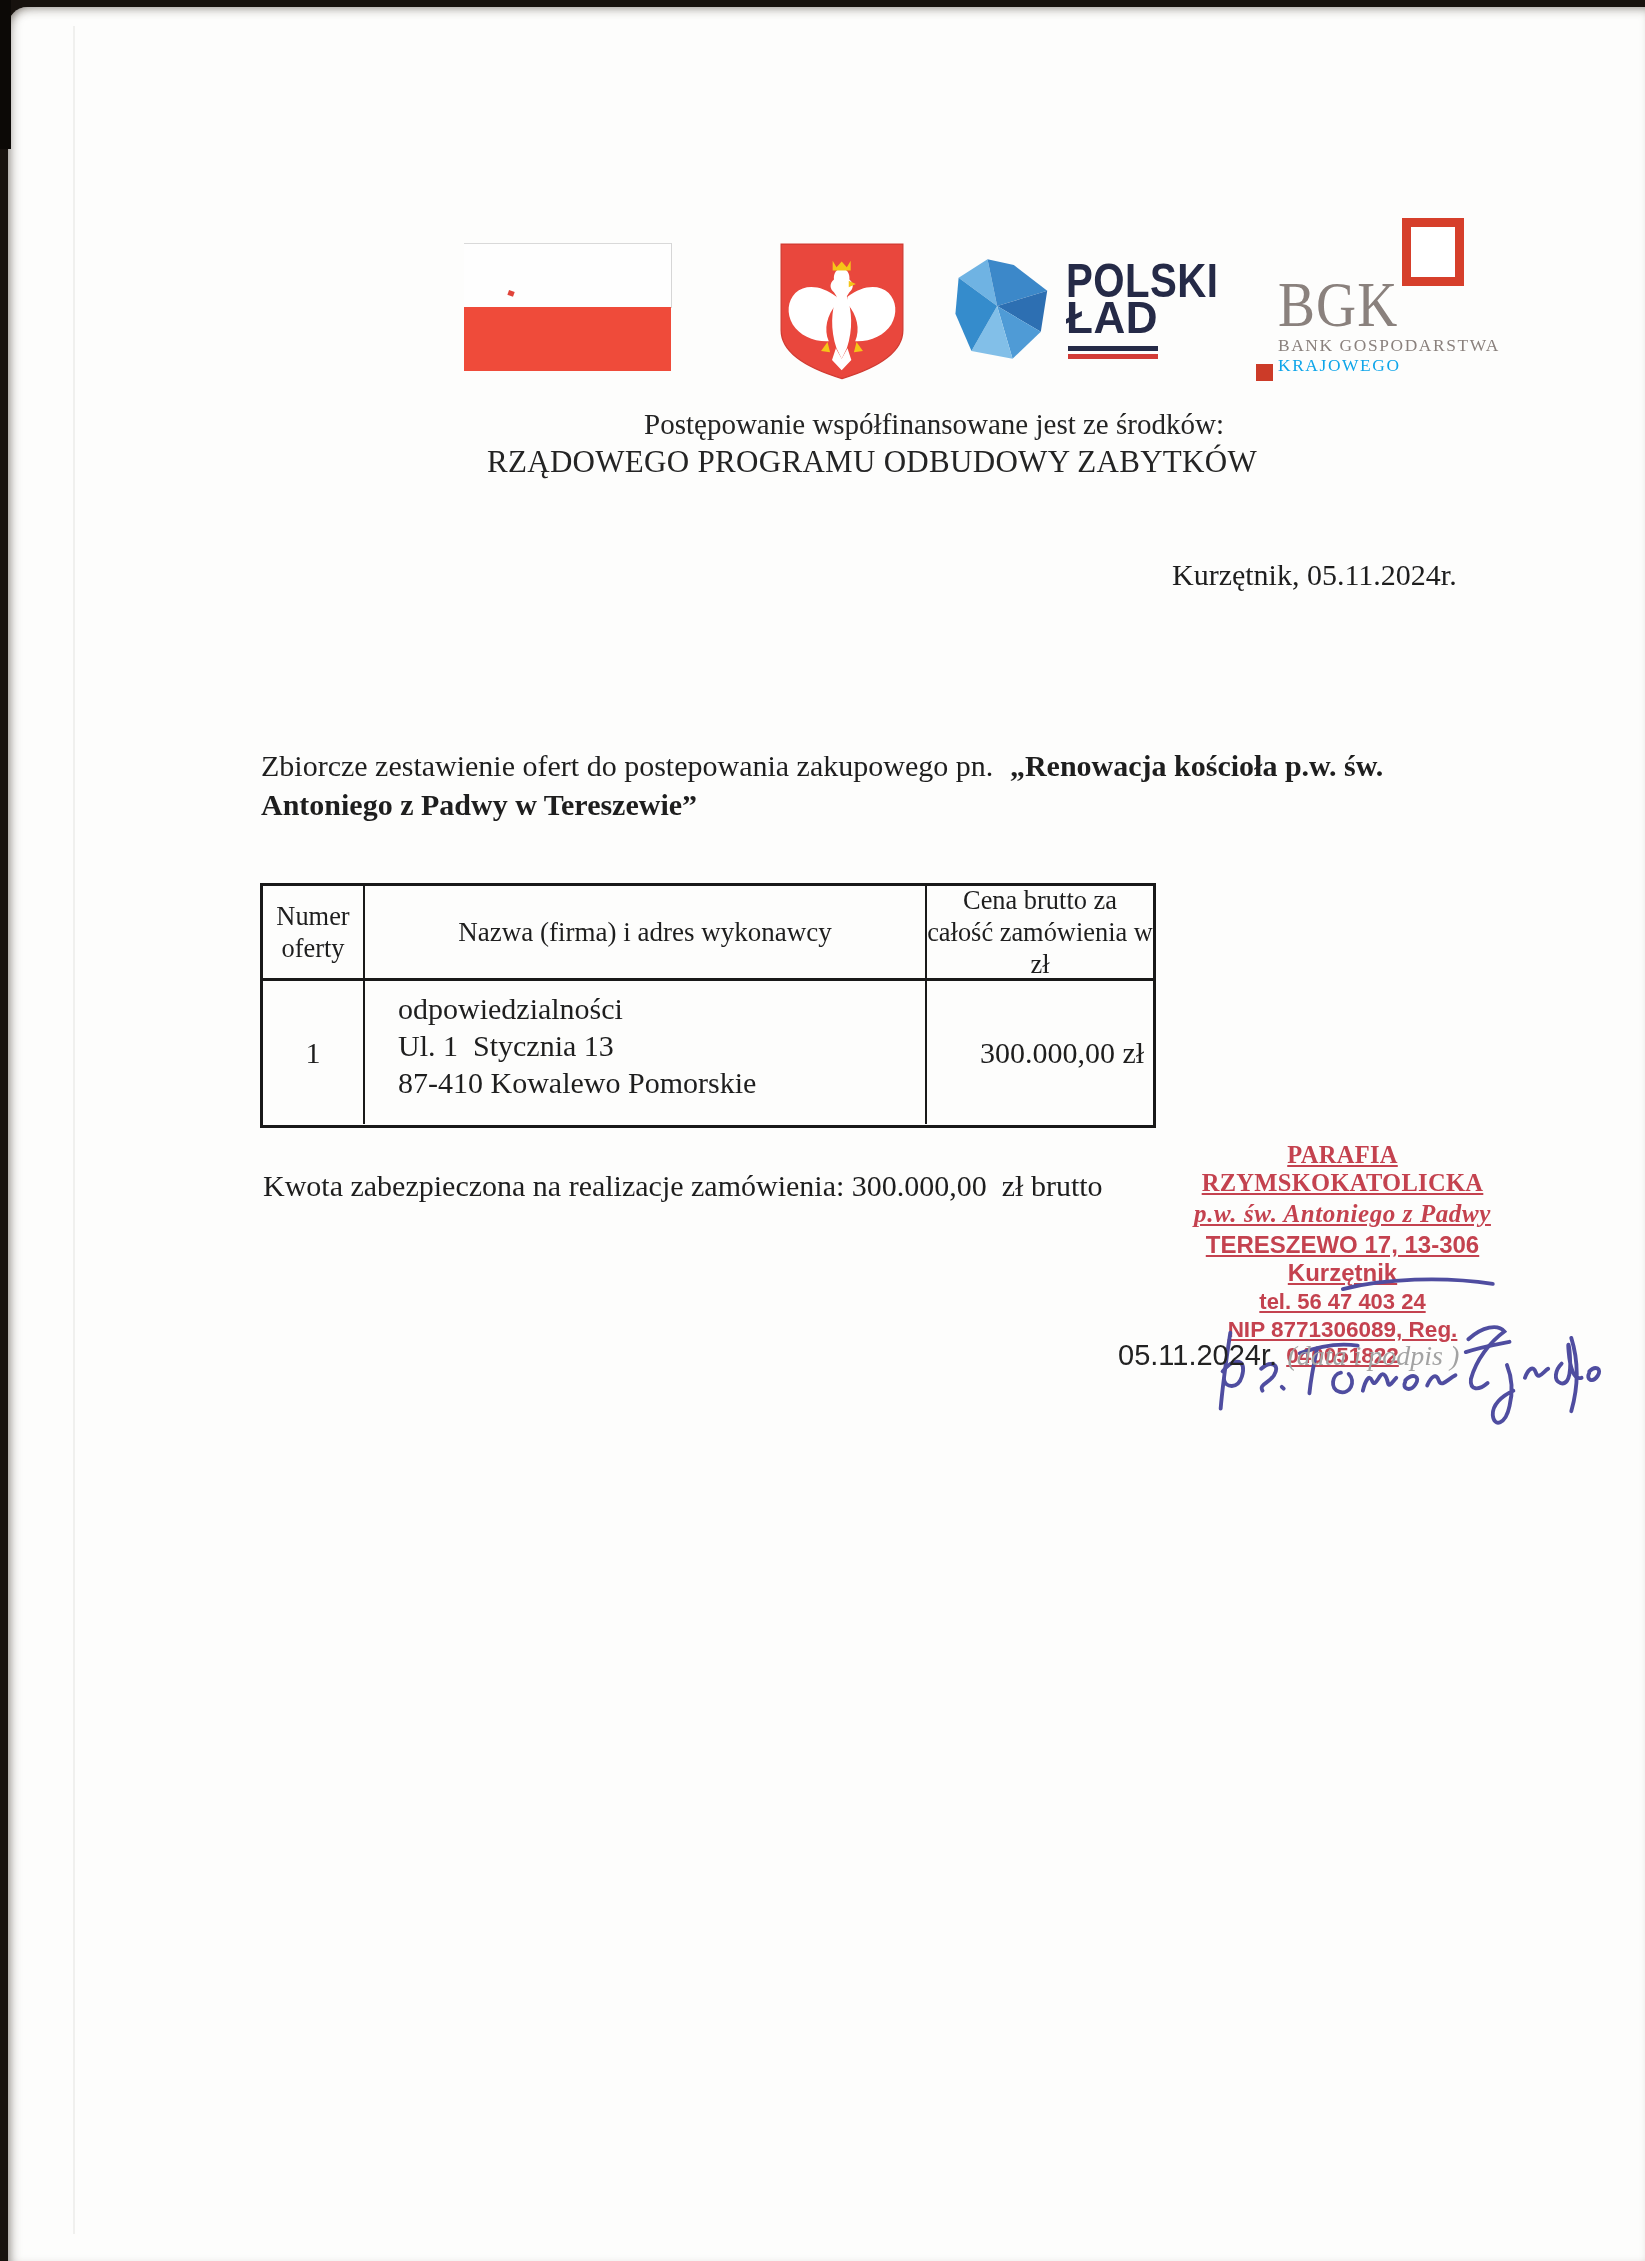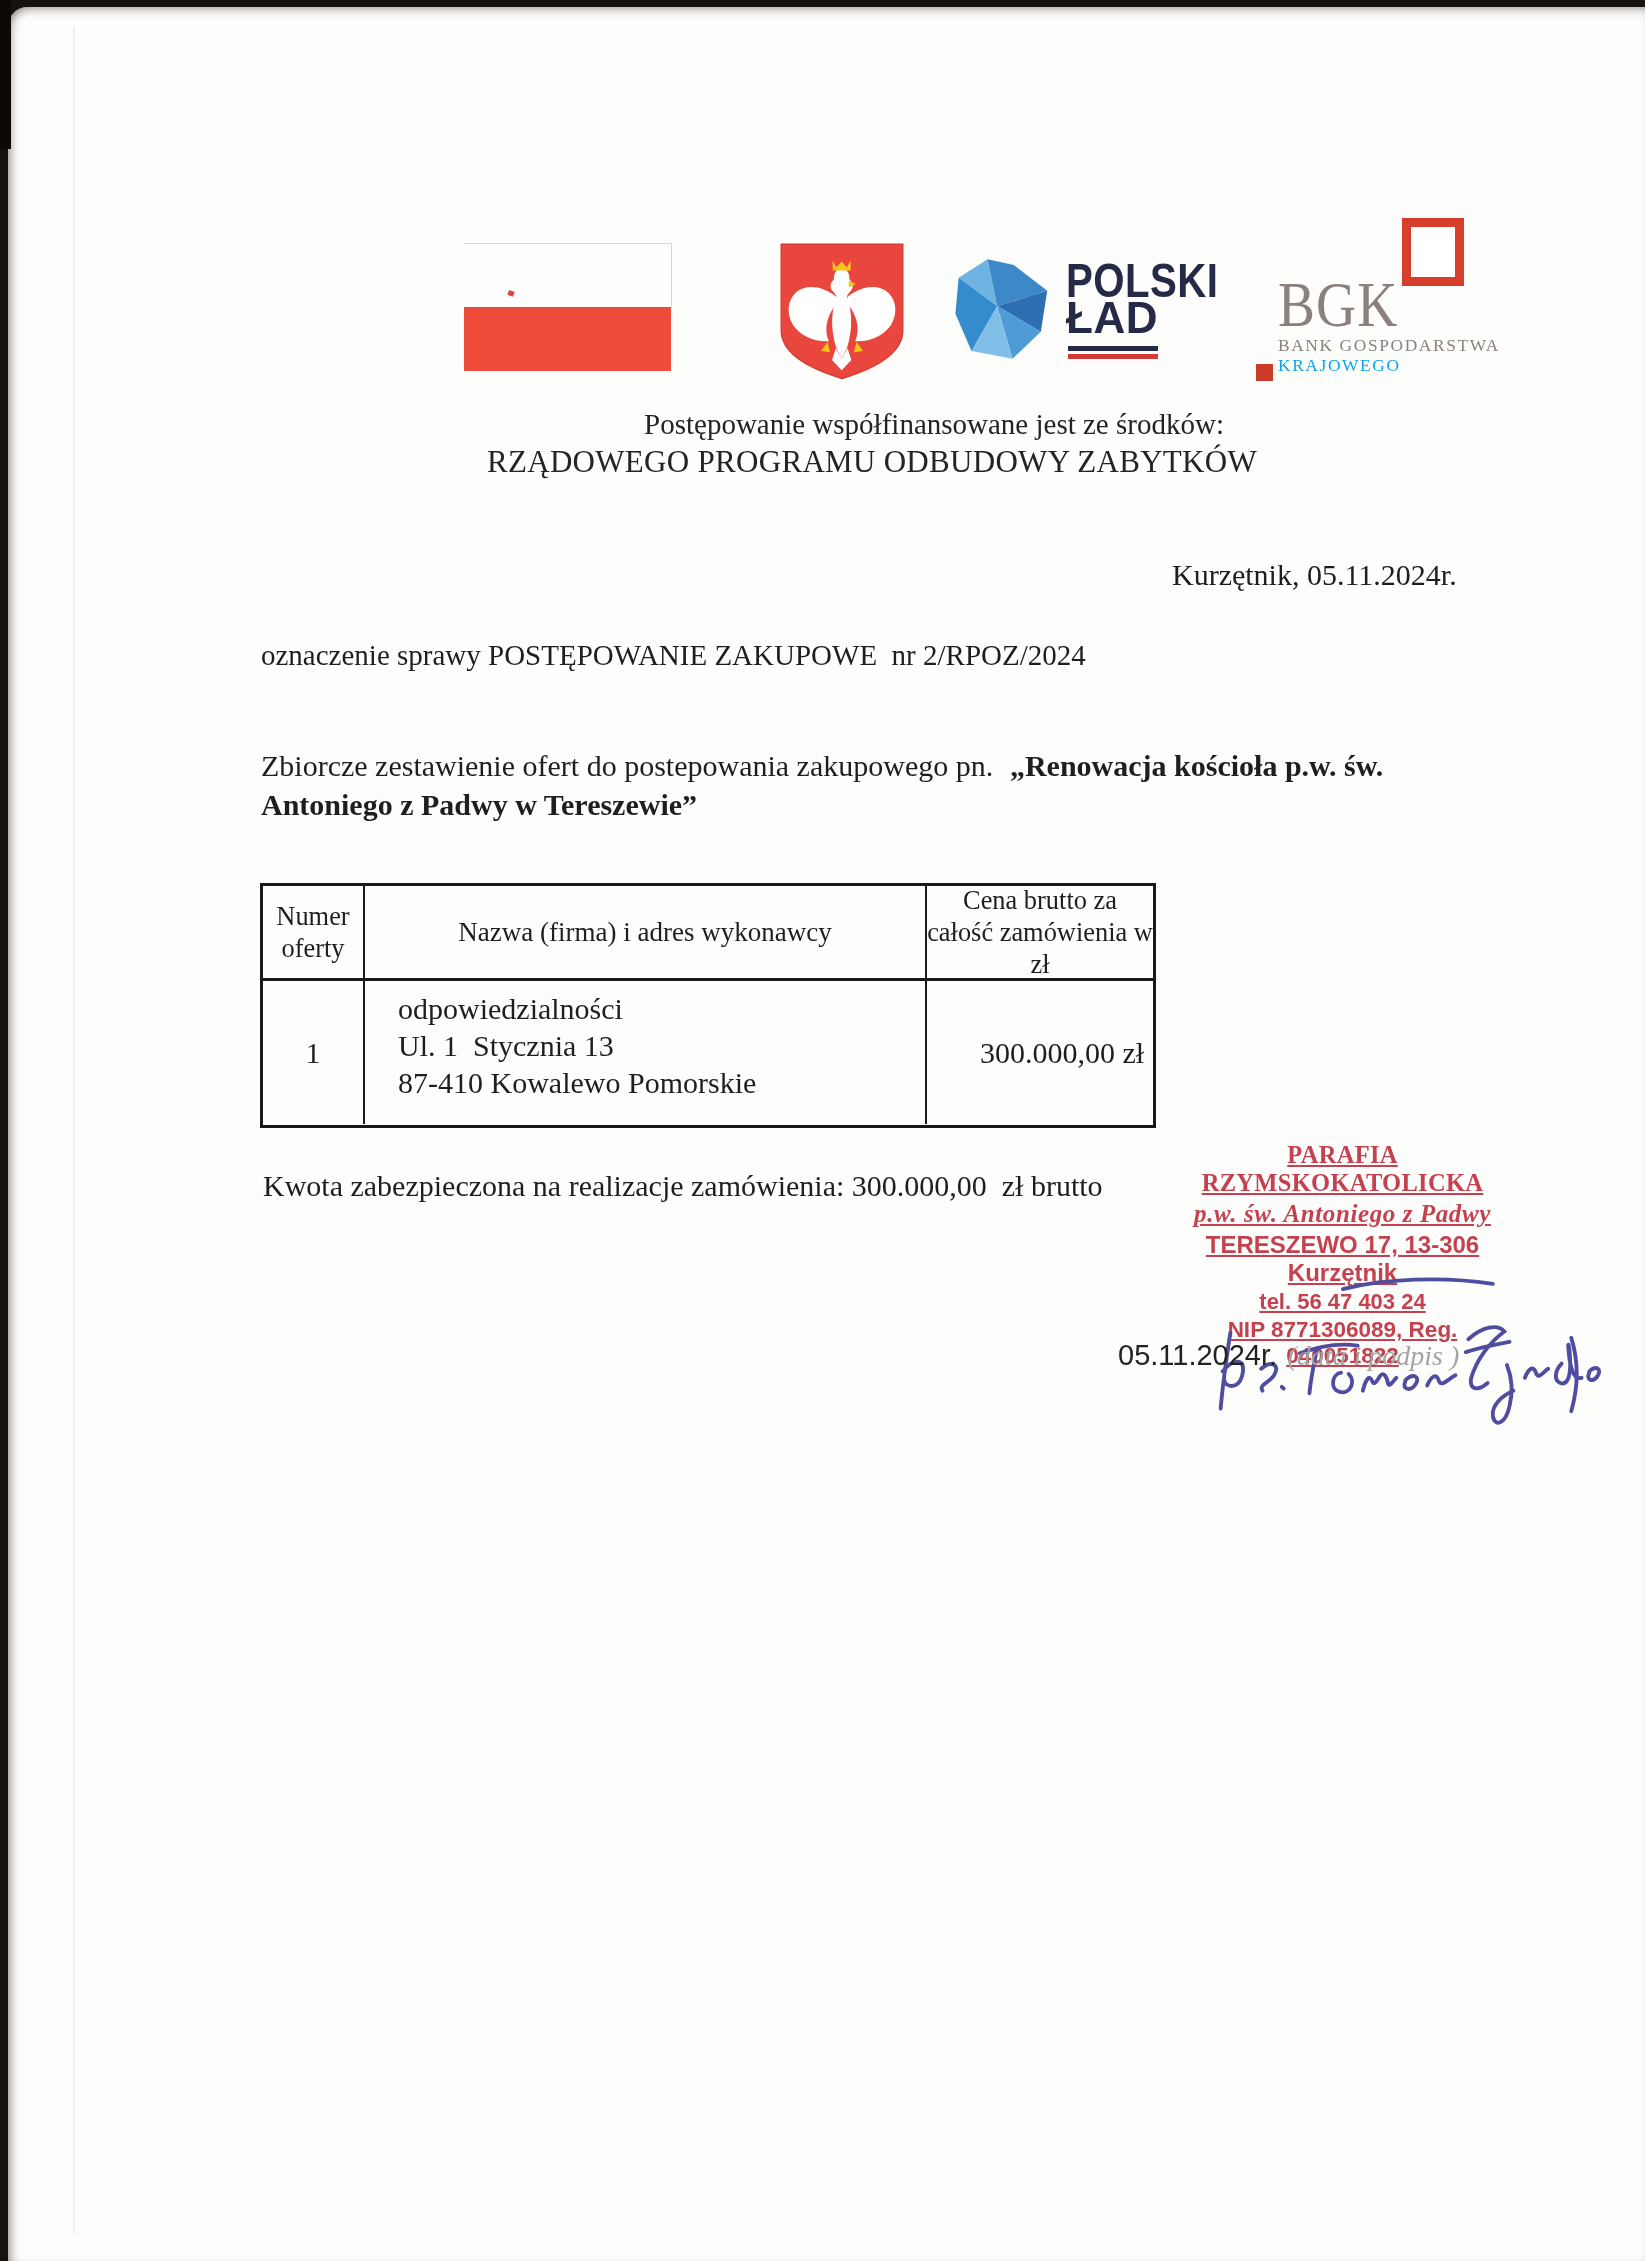--- a/index.html
+++ b/index.html
@@ -127,21 +127,20 @@
   <div class="abs bgk-abbr">BGK</div>
   <div class="abs bgk-line1">BANK GOSPODARSTWA</div>
   <div class="abs bgk-line2">KRAJOWEGO</div>
   <div class="abs bgk-dot"></div>
 
   <div class="abs funding1">Postępowanie współfinansowane jest ze środków:</div>
   <div class="abs funding2">RZĄDOWEGO PROGRAMU ODBUDOWY ZABYTKÓW</div>
 
   <div class="abs place-date">Kurzętnik, 05.11.2024r.</div>
 
-  <div class="abs case-line">oznaczenie sprawy POSTĘPOWANIE ZAKUPOWE  nr 2/RPOZ/2024</div>
 
   <div class="abs intro">
     <span>Zbiorcze zestawienie ofert do postepowania zakupowego pn.</span><b class="gap">„Renowacja kościoła p.w. św.</b><br>
     <b>Antoniego z Padwy w Tereszewie”</b>
   </div>
 
   <div id="offers-table" class="abs">
     <div class="t-row t-head">
       <div class="c1">Numer oferty</div>
       <div class="c2">Nazwa (firma) i adres wykonawcy</div>

